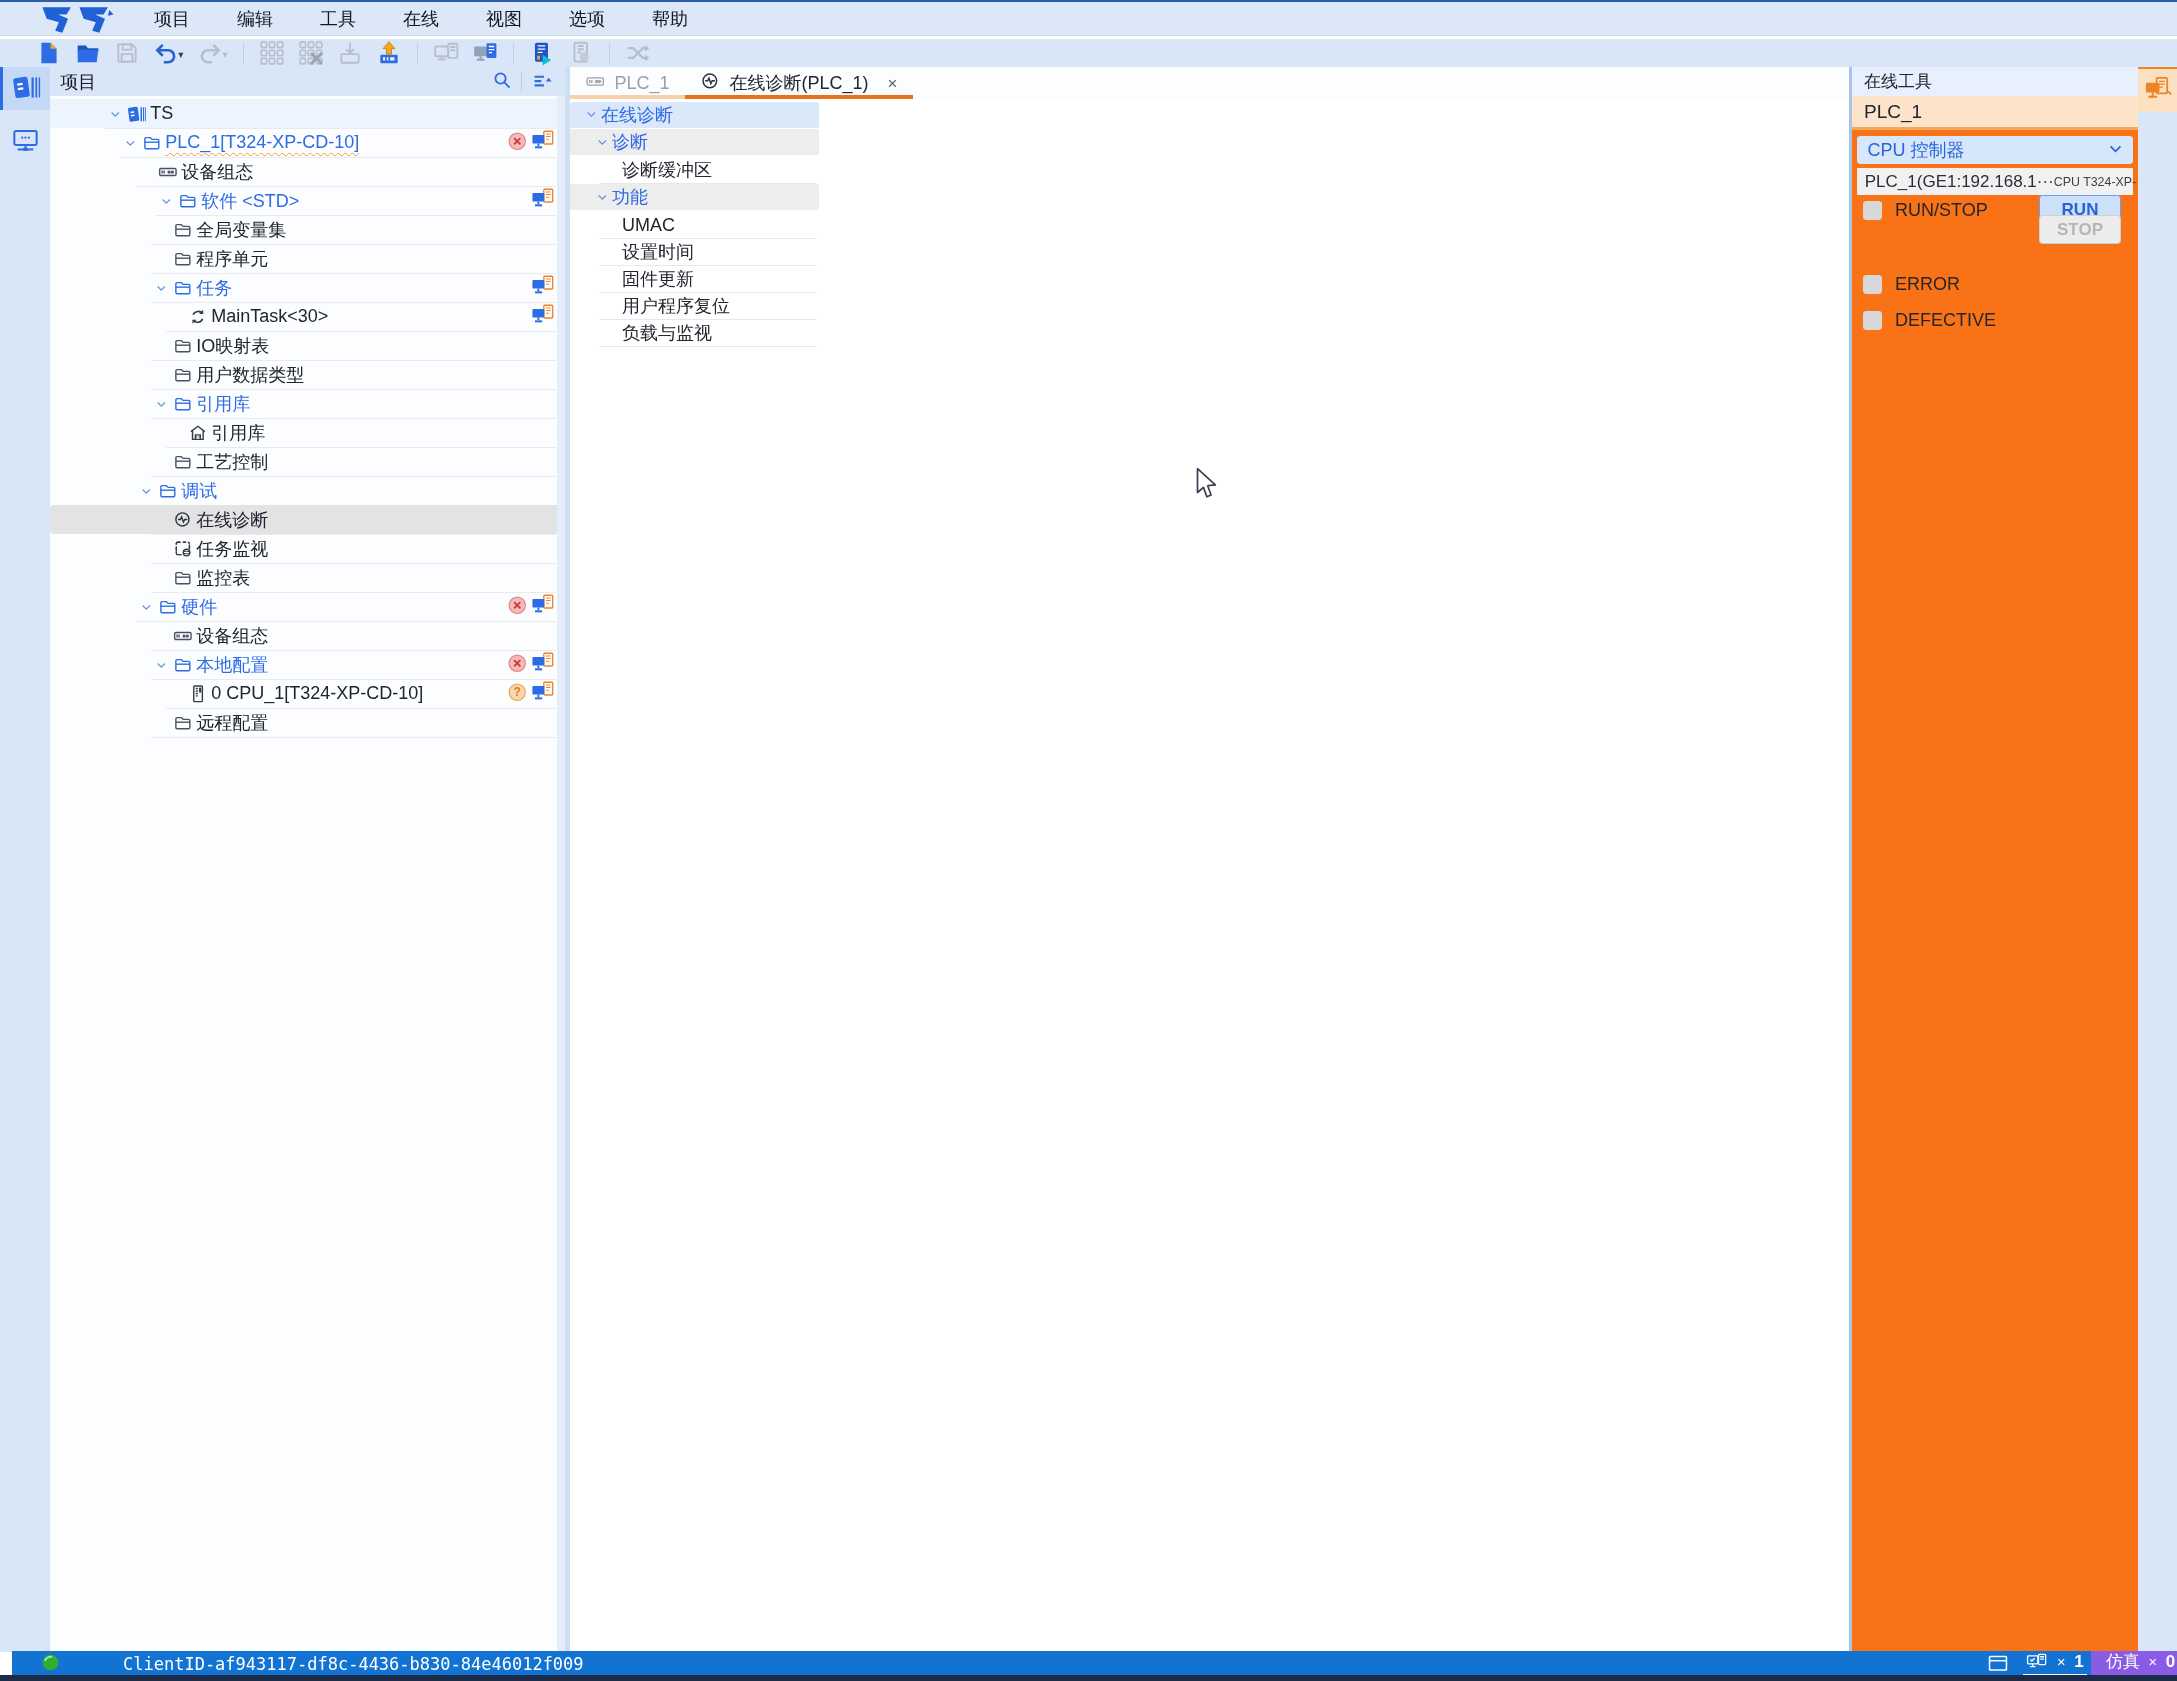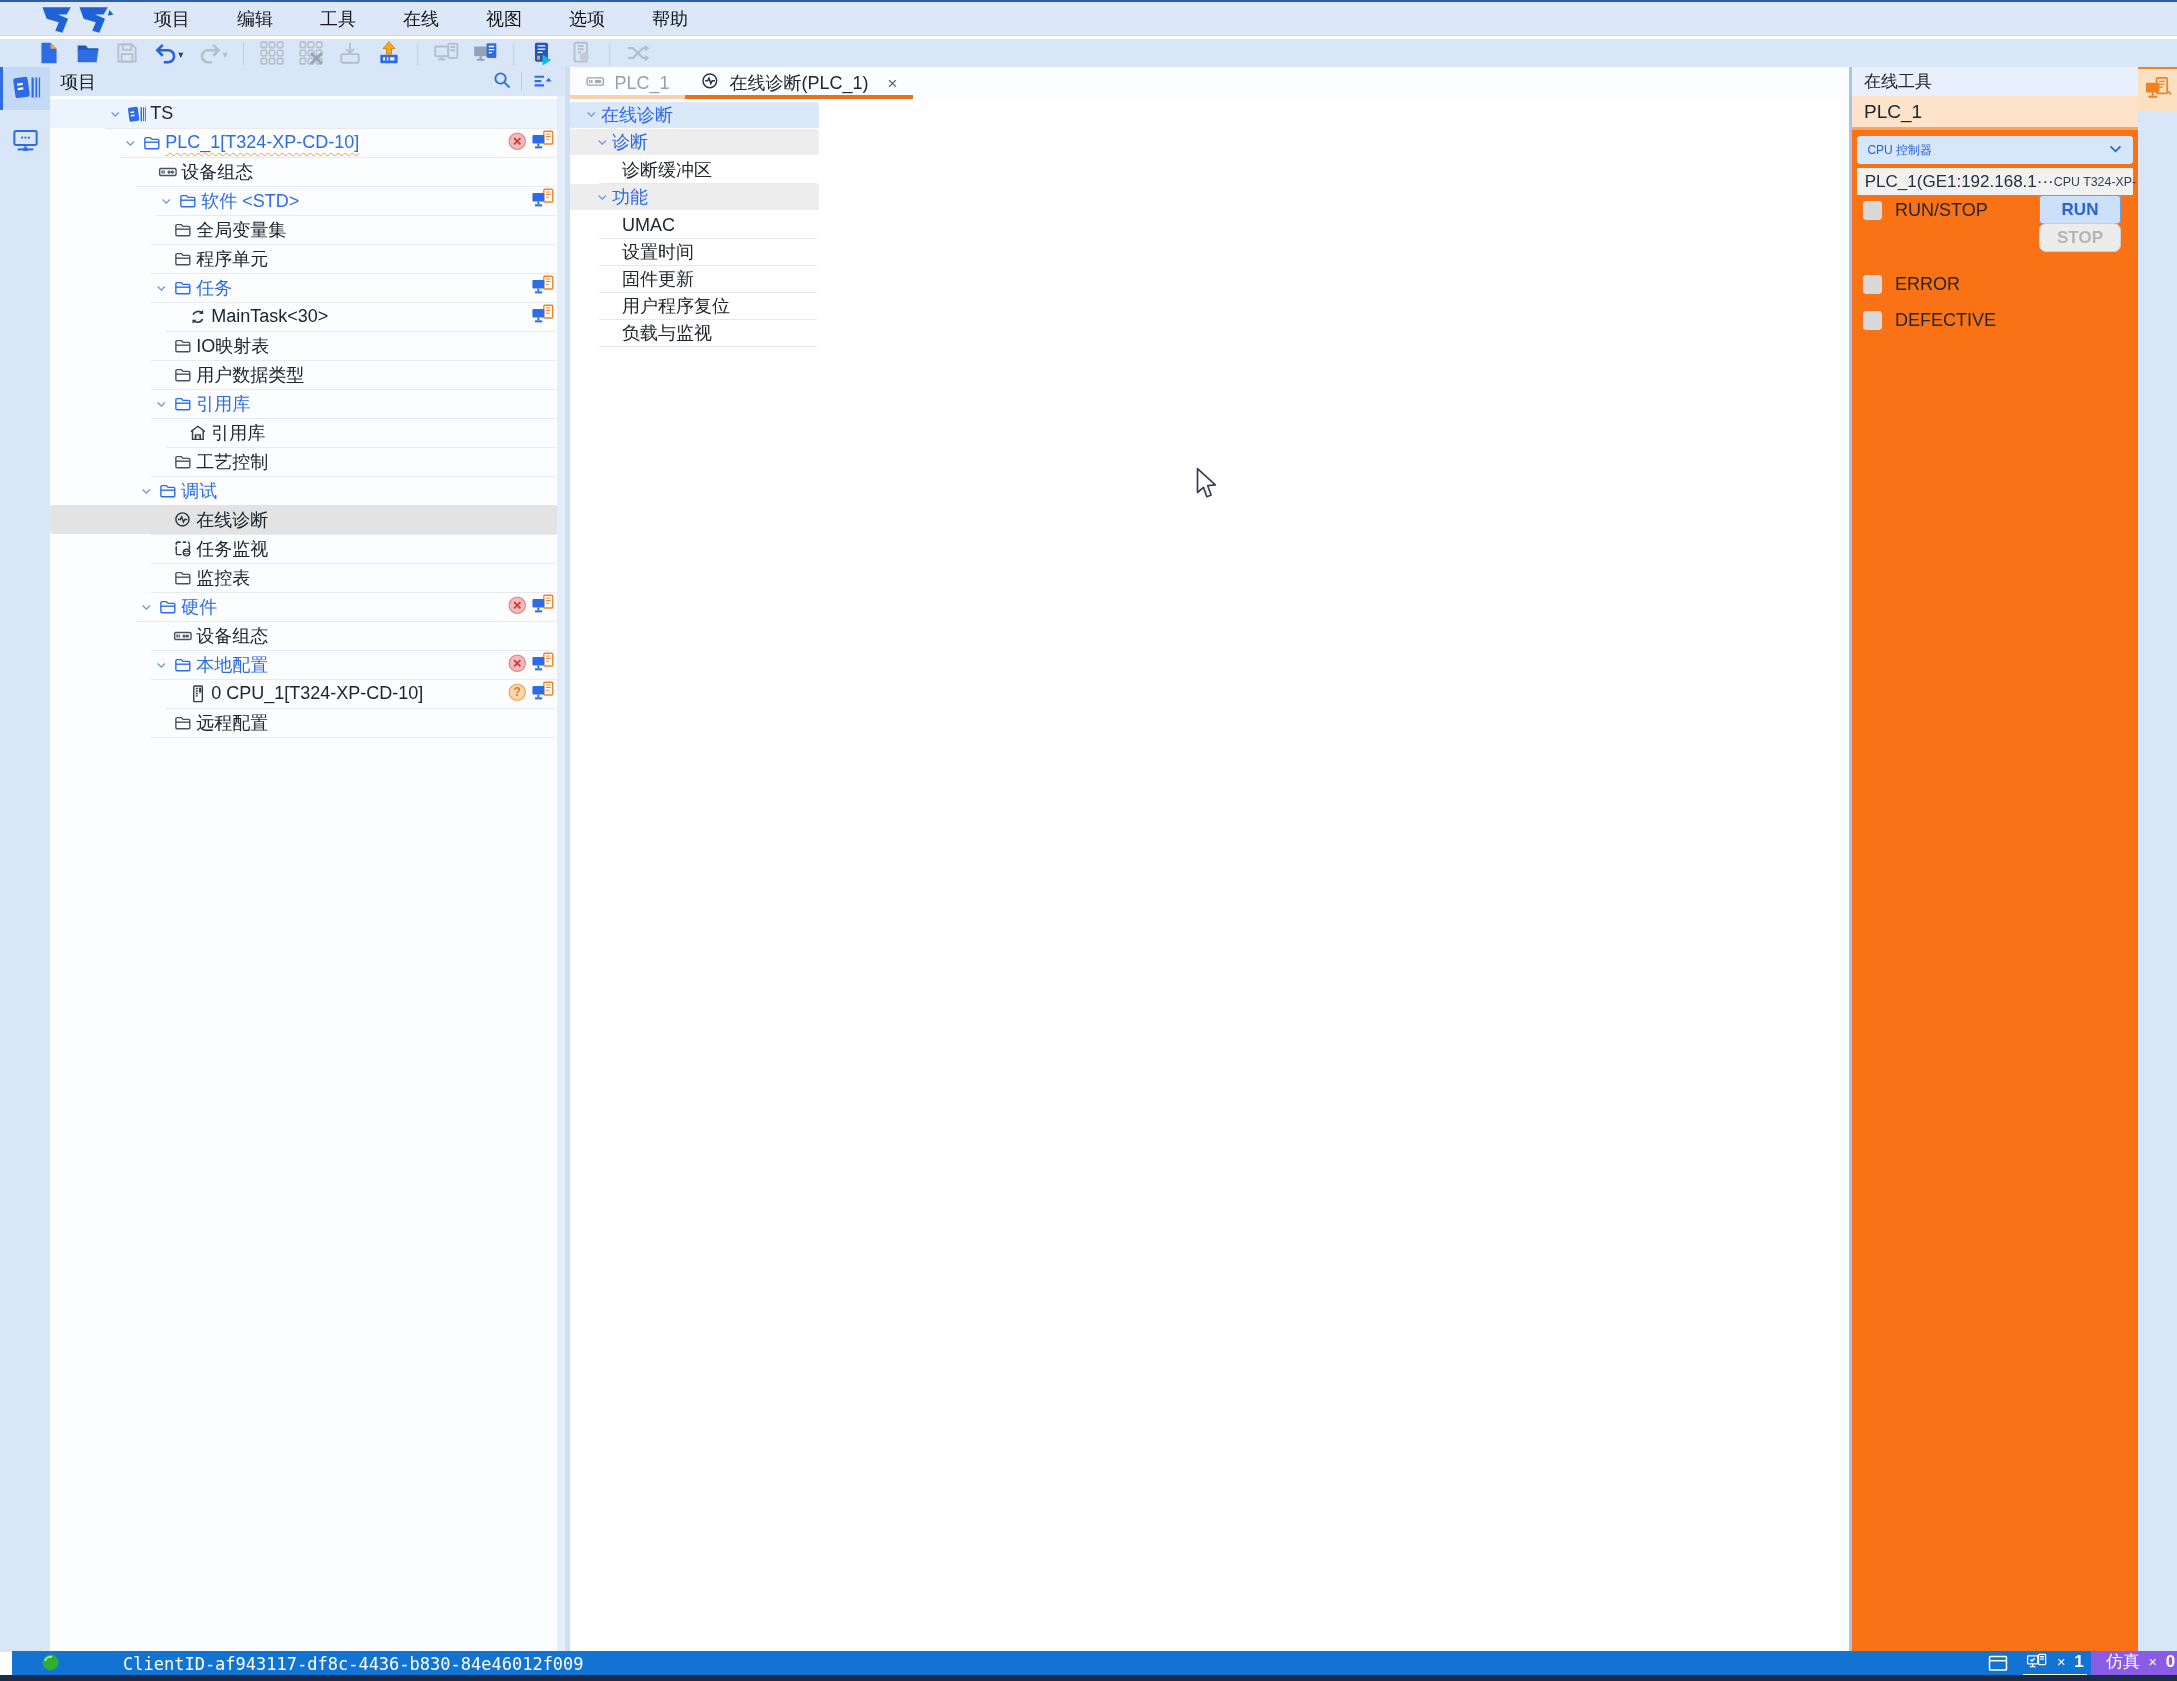--- a/index.html
+++ b/index.html
@@ -84,21 +84,21 @@
   .r-div { position:absolute; left:1849px; top:67px; width:2.6px; height:1585px; background:#a9c4e6; }
 
   
   .right-panel { position:absolute; left:1852px; top:67px; width:286px; height:1585px; background:#f97316; }
   .rp-header { height:29px; background:#e7f0fc; display:flex; align-items:center; padding-left:12px;
     font-size:17px; color:#23262e; }
   .rp-device { height:34px; background:#fce3c9; border-bottom:3.4px solid #f0a95e;
     display:flex; align-items:center; padding-left:12px; font-size:19px; color:#23262e; }
   .rp-section { margin:6px 5.1px 0 5.1px; height:28px; background:#d7e7fb; border-radius:3.4px;
     display:flex; align-items:center; padding:0 8.6px 0 10.3px; }
-  .rp-section-label { font-size:12px; color:#2563d6; }
+  .rp-section-label { font-size:18px; color:#2563d6; }
   .rp-section .chevd { margin-left:auto; color:#2563d6; }
   .rp-conn { margin:4.3px 5.1px 0 5.1px; height:26.5px; background:#f1f1f1; border-radius:1px;
     display:flex; align-items:center; padding:0 6.8px 0 7.7px; }
   .rp-conn-left { font-size:17px; color:#2a2e39; white-space:nowrap; }
   .rp-conn-right { font-size:12.4px; color:#3a3f49; margin-left:auto; white-space:nowrap; }
   .ind-row { position:absolute; left:11px; display:flex; align-items:center; }
   .ind-box { width:19px; height:19px; background:#d8d8d8; border-radius:3.4px; }
   .ind-label { font-size:18px; color:#23262e; margin-left:13px; }
   .btn { position:absolute; left:187px; width:82px; height:29px; border-radius:3.4px;
     display:flex; align-items:center; justify-content:center; font-size:17px; font-weight:bold; }
@@ -850,21 +850,21 @@
     <div class="rp-conn">
       <span class="rp-conn-left">PLC_1(GE1:192.168.1···</span>
       <span class="rp-conn-right">CPU T324-XP-···</span>
     </div>
 
     <div class="ind-row" style="top:133px;">
       <span class="ind-box"></span>
       <span class="ind-label">RUN/STOP</span>
     </div>
     <div class="btn run" style="top:128px;">RUN</div>
-    <div class="btn stop" style="top:156px;border-radius:7px;">STOP</div>
+    <div class="btn stop" style="top:148px;">STOP</div>
 
     <div class="ind-row" style="top:207px;">
       <span class="ind-box"></span>
       <span class="ind-label">ERROR</span>
     </div>
     <div class="ind-row" style="top:243px;">
       <span class="ind-box"></span>
       <span class="ind-label">DEFECTIVE</span>
     </div>
   </div>

